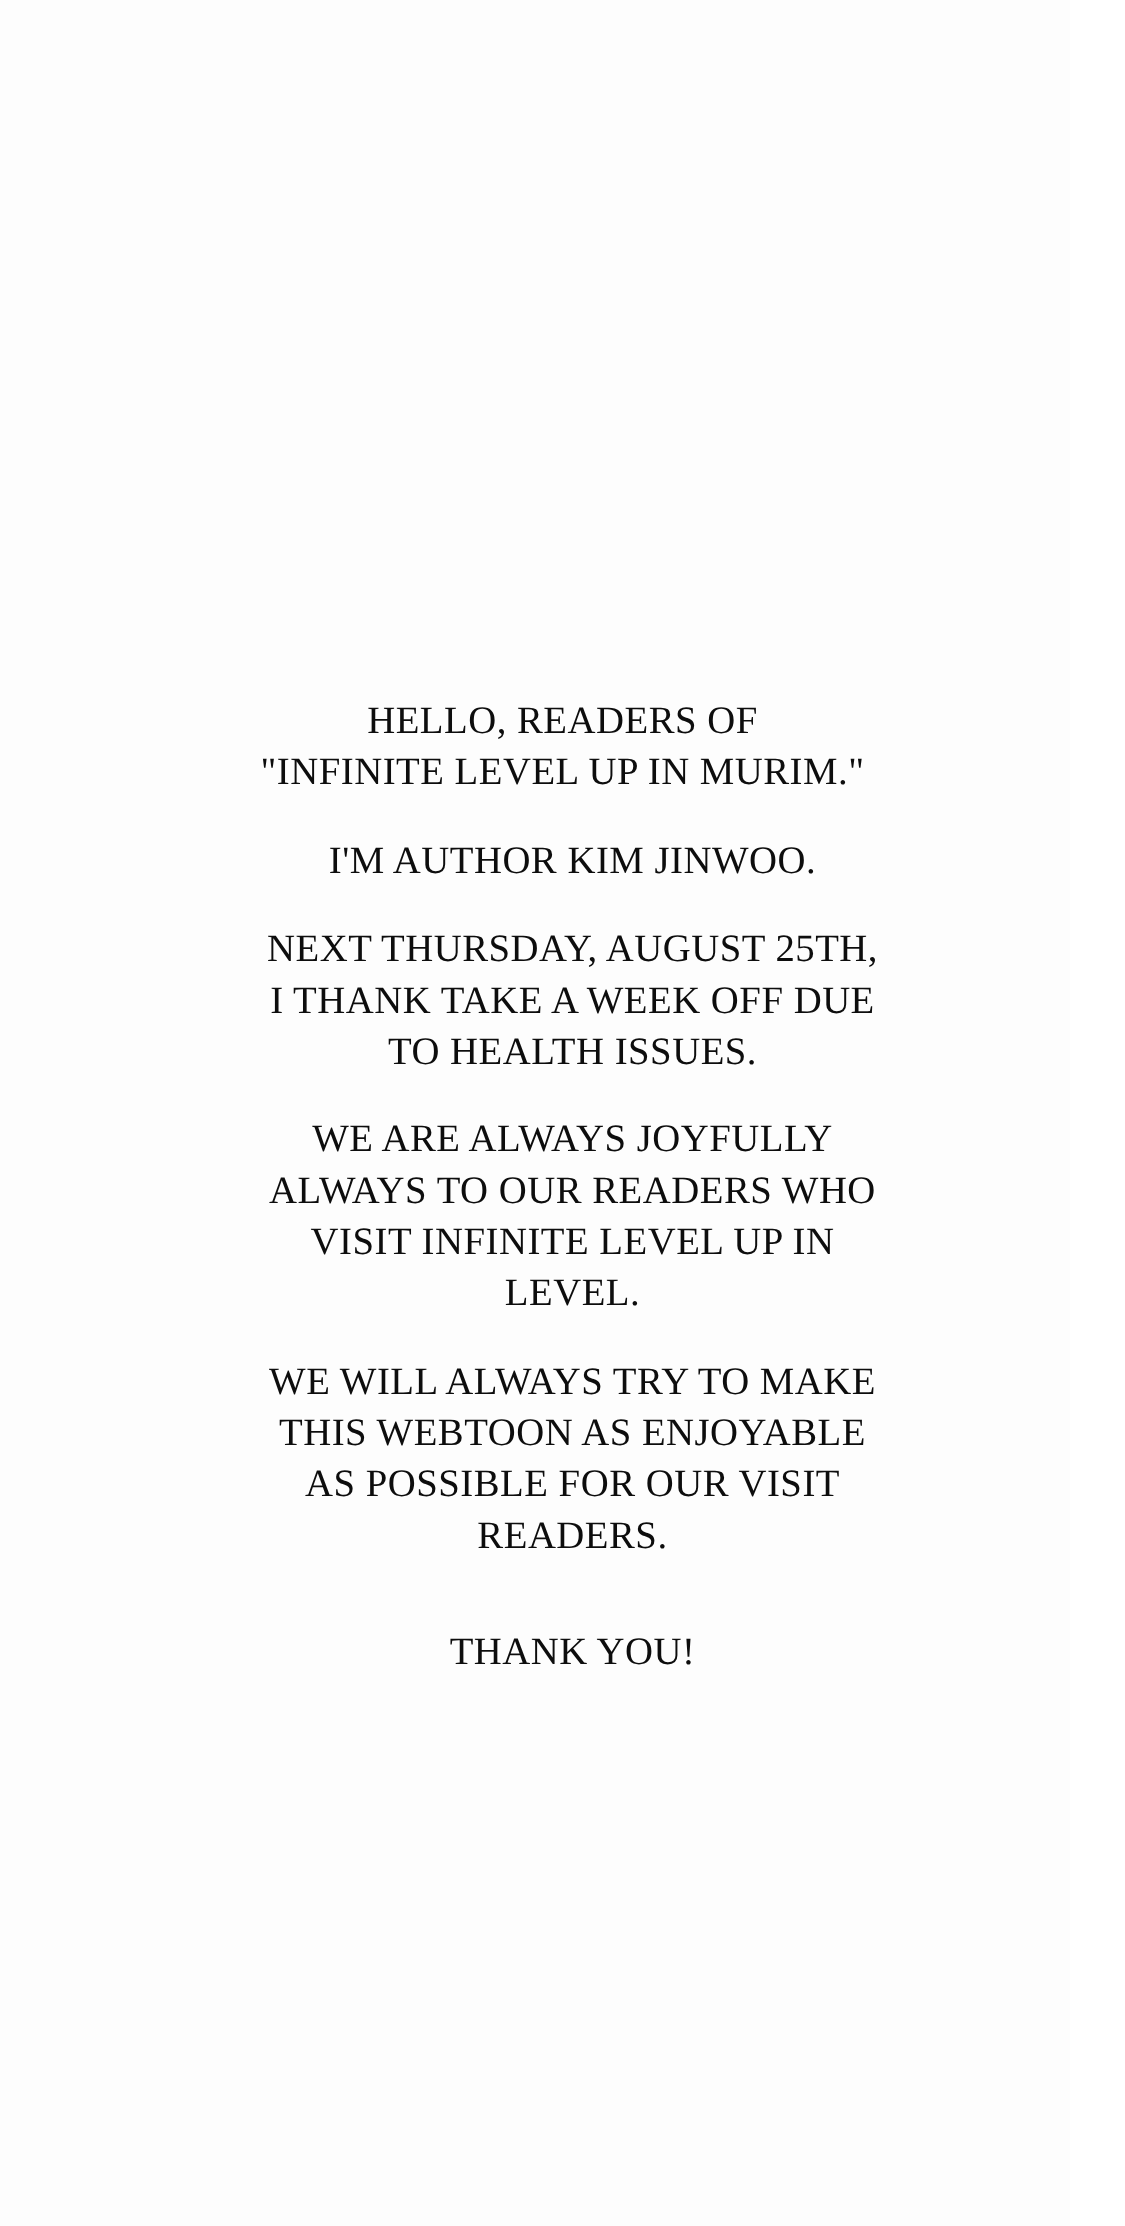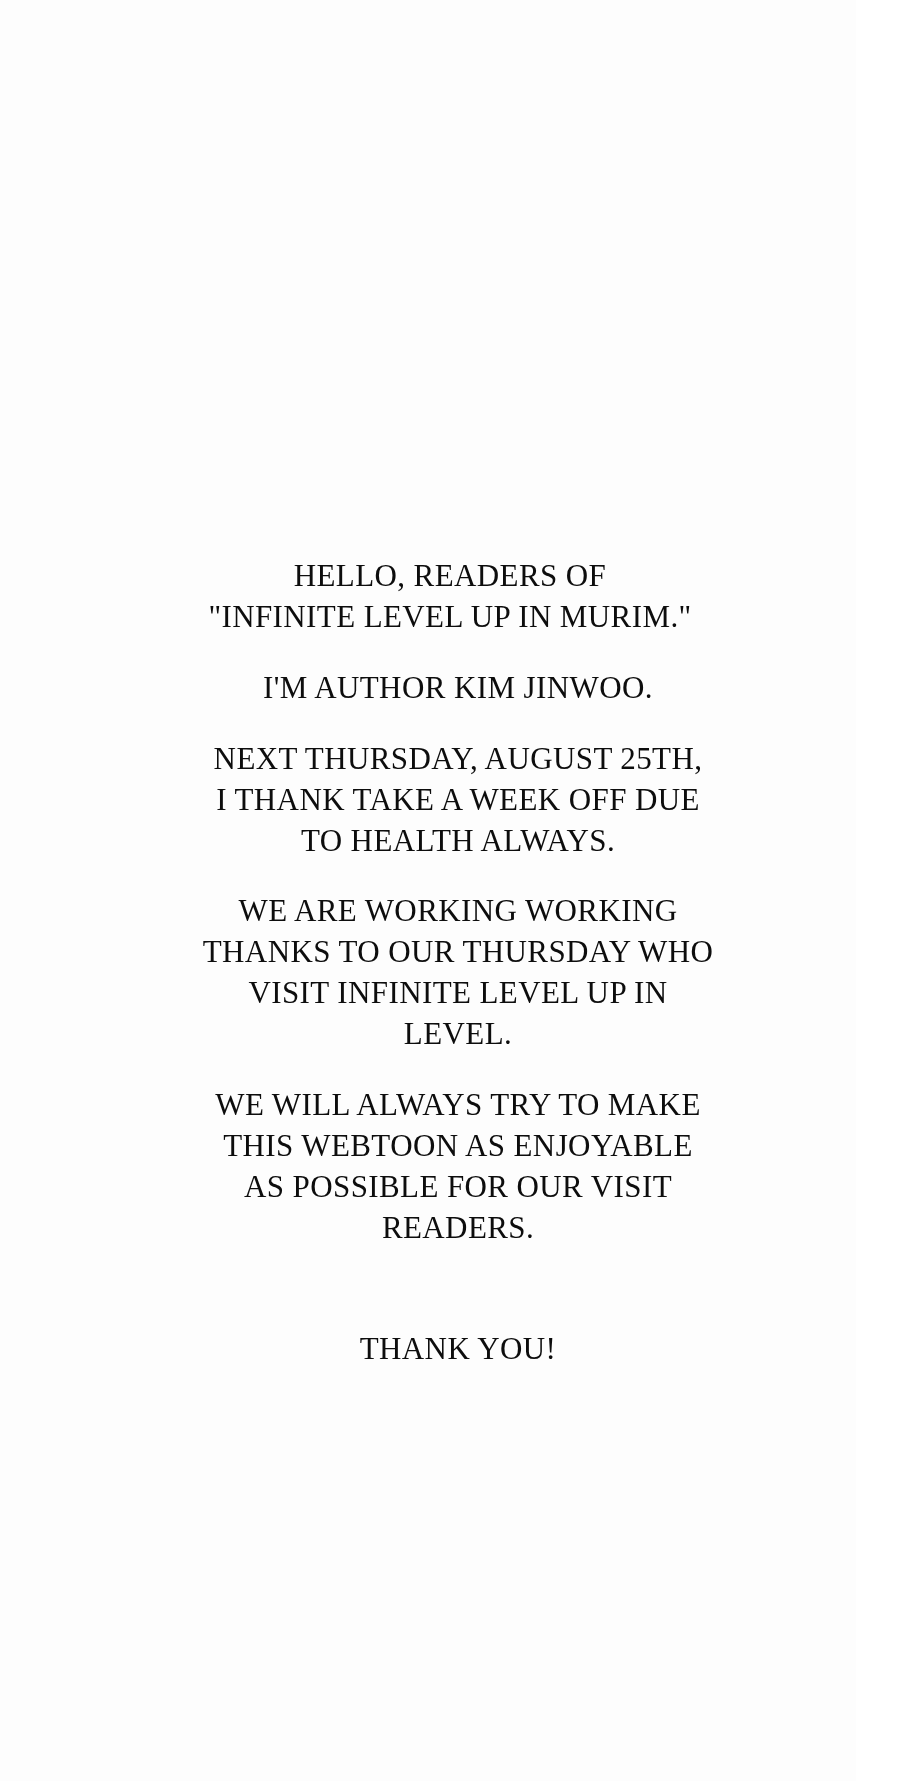--- a/index.html
+++ b/index.html
@@ -37,21 +37,21 @@
   }
   .para {
     margin: 0;
     padding: 0;
   }
   .para + .para {
     margin-top: 30px;
     padding-left: 16px;
   }
   .para.gap-large {
-    margin-top: 80px;
+    margin-top: 52px;
   }
   .line {
     display: block;
     white-space: pre;
   }
 </style>
 </head>
 <body>
 
 <div class="page">
@@ -62,26 +62,26 @@
       <span class="line">"INFINITE LEVEL UP IN MURIM."</span>
     </p>
 
     <p class="para">
       <span class="line">I'M AUTHOR KIM JINWOO.</span>
     </p>
 
     <p class="para">
       <span class="line">NEXT THURSDAY, AUGUST 25TH,</span>
       <span class="line">I THANK TAKE A WEEK OFF DUE</span>
-      <span class="line">TO HEALTH ALWAYS.</span>
+      <span class="line">TO HEALTH ISSUES.</span>
     </p>
 
     <p class="para">
-      <span class="line">WE ARE WORKING WORKING</span>
-      <span class="line">THANKS TO OUR THURSDAY WHO</span>
+      <span class="line">WE ARE ALWAYS JOYFULLY</span>
+      <span class="line">ALWAYS TO OUR READERS WHO</span>
       <span class="line">VISIT INFINITE LEVEL UP IN</span>
       <span class="line">LEVEL.</span>
     </p>
 
     <p class="para">
       <span class="line">WE WILL ALWAYS TRY TO MAKE</span>
       <span class="line">THIS WEBTOON AS ENJOYABLE</span>
       <span class="line">AS POSSIBLE FOR OUR VISIT</span>
       <span class="line">READERS.</span>
     </p>

